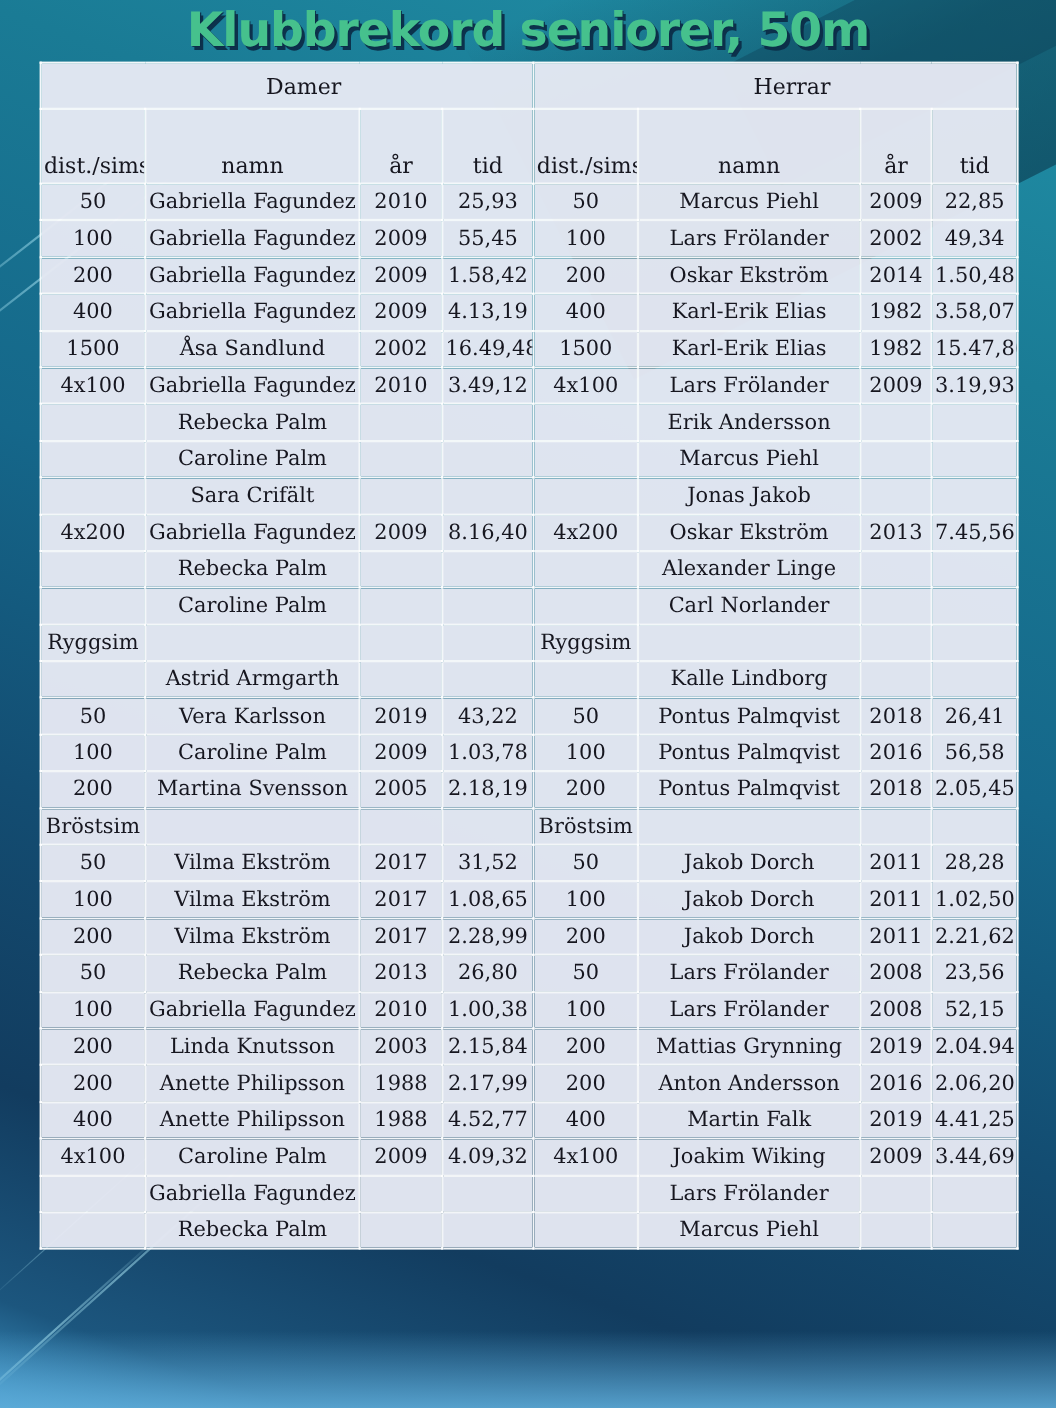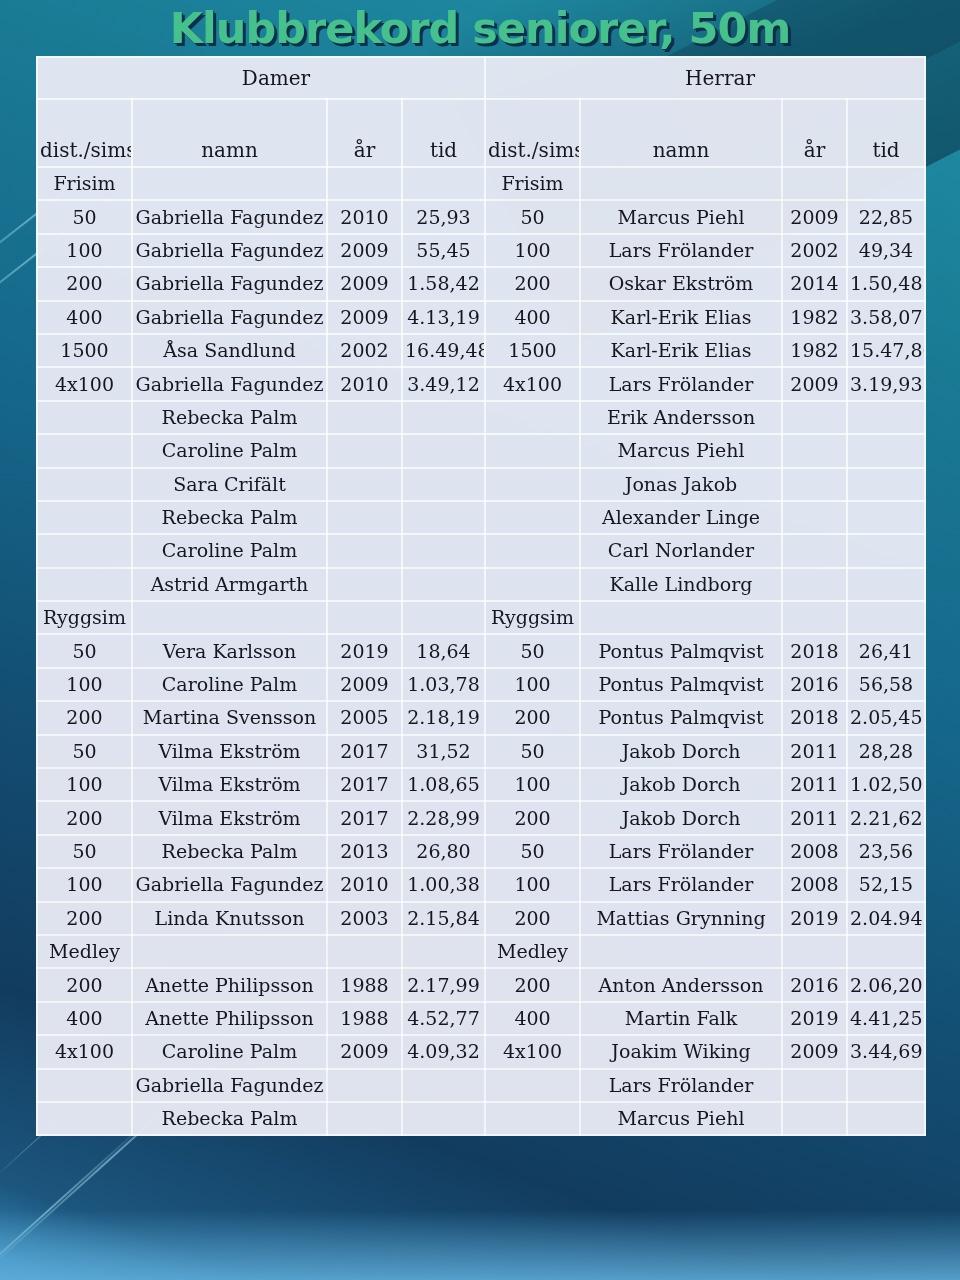--- a/index.html
+++ b/index.html
@@ -88,30 +88,20 @@
       <th>år</th>
       <th>tid</th>
       <th>dist./sims.</th>
       <th>namn</th>
       <th>år</th>
       <th>tid</th>
     </tr>
   </thead>
   <tbody>
       <tr>
-        <td>Frisim</td>
-        <td></td>
-        <td></td>
-        <td></td>
-        <td>Frisim</td>
-        <td></td>
-        <td></td>
-        <td></td>
-      </tr>
-      <tr>
         <td>50</td>
         <td>Gabriella Fagundez</td>
         <td>2010</td>
         <td>25,93</td>
         <td>50</td>
         <td>Marcus Piehl</td>
         <td>2009</td>
         <td>22,85</td>
       </tr>
       <tr>
@@ -188,64 +178,74 @@
         <td></td>
         <td>Sara Crifält</td>
         <td></td>
         <td></td>
         <td></td>
         <td>Jonas Jakob</td>
         <td></td>
         <td></td>
       </tr>
       <tr>
+        <td>4x200</td>
+        <td>Gabriella Fagundez</td>
+        <td>2009</td>
+        <td>8.16,40</td>
+        <td>4x200</td>
+        <td>Oskar Ekström</td>
+        <td>2013</td>
+        <td>7.45,56</td>
+      </tr>
+      <tr>
         <td></td>
         <td>Rebecka Palm</td>
         <td></td>
         <td></td>
         <td></td>
         <td>Alexander Linge</td>
         <td></td>
         <td></td>
       </tr>
       <tr>
         <td></td>
         <td>Caroline Palm</td>
         <td></td>
         <td></td>
         <td></td>
         <td>Carl Norlander</td>
         <td></td>
         <td></td>
       </tr>
       <tr>
+        <td>Ryggsim</td>
+        <td></td>
+        <td></td>
+        <td></td>
+        <td>Ryggsim</td>
+        <td></td>
+        <td></td>
+        <td></td>
+      </tr>
+      <tr>
         <td></td>
         <td>Astrid Armgarth</td>
         <td></td>
         <td></td>
         <td></td>
         <td>Kalle Lindborg</td>
-        <td></td>
-        <td></td>
-      </tr>
-      <tr>
-        <td>Ryggsim</td>
-        <td></td>
-        <td></td>
-        <td></td>
-        <td>Ryggsim</td>
-        <td></td>
         <td></td>
         <td></td>
       </tr>
       <tr>
         <td>50</td>
         <td>Vera Karlsson</td>
         <td>2019</td>
-        <td>18,64</td>
+        <td>43,22</td>
         <td>50</td>
         <td>Pontus Palmqvist</td>
         <td>2018</td>
         <td>26,41</td>
       </tr>
       <tr>
         <td>100</td>
         <td>Caroline Palm</td>
         <td>2009</td>
         <td>1.03,78</td>
@@ -258,20 +258,30 @@
         <td>200</td>
         <td>Martina Svensson</td>
         <td>2005</td>
         <td>2.18,19</td>
         <td>200</td>
         <td>Pontus Palmqvist</td>
         <td>2018</td>
         <td>2.05,45</td>
       </tr>
       <tr>
+        <td>Bröstsim</td>
+        <td></td>
+        <td></td>
+        <td></td>
+        <td>Bröstsim</td>
+        <td></td>
+        <td></td>
+        <td></td>
+      </tr>
+      <tr>
         <td>50</td>
         <td>Vilma Ekström</td>
         <td>2017</td>
         <td>31,52</td>
         <td>50</td>
         <td>Jakob Dorch</td>
         <td>2011</td>
         <td>28,28</td>
       </tr>
       <tr>
@@ -316,30 +326,20 @@
       </tr>
       <tr>
         <td>200</td>
         <td>Linda Knutsson</td>
         <td>2003</td>
         <td>2.15,84</td>
         <td>200</td>
         <td>Mattias Grynning</td>
         <td>2019</td>
         <td>2.04.94</td>
-      </tr>
-      <tr>
-        <td>Medley</td>
-        <td></td>
-        <td></td>
-        <td></td>
-        <td>Medley</td>
-        <td></td>
-        <td></td>
-        <td></td>
       </tr>
       <tr>
         <td>200</td>
         <td>Anette Philipsson</td>
         <td>1988</td>
         <td>2.17,99</td>
         <td>200</td>
         <td>Anton Andersson</td>
         <td>2016</td>
         <td>2.06,20</td>

